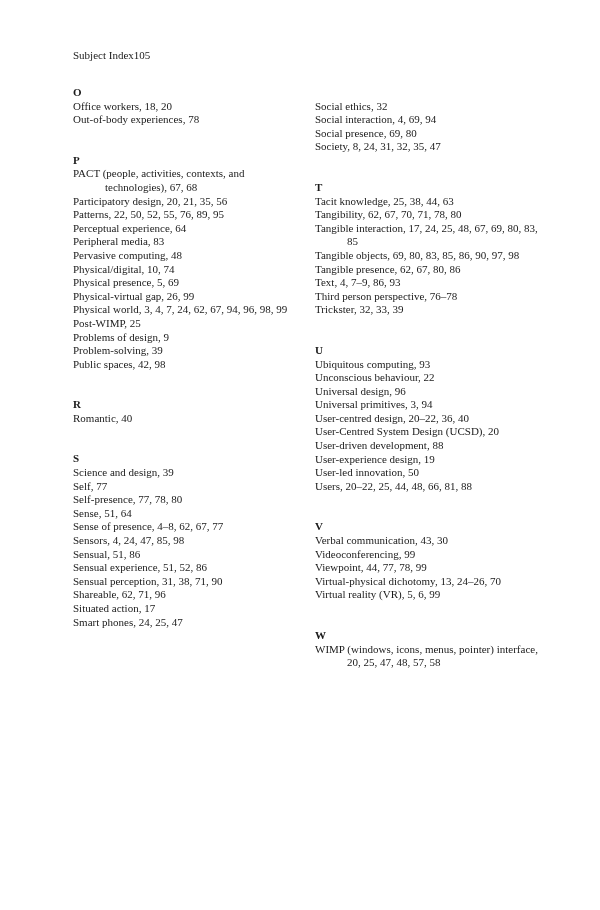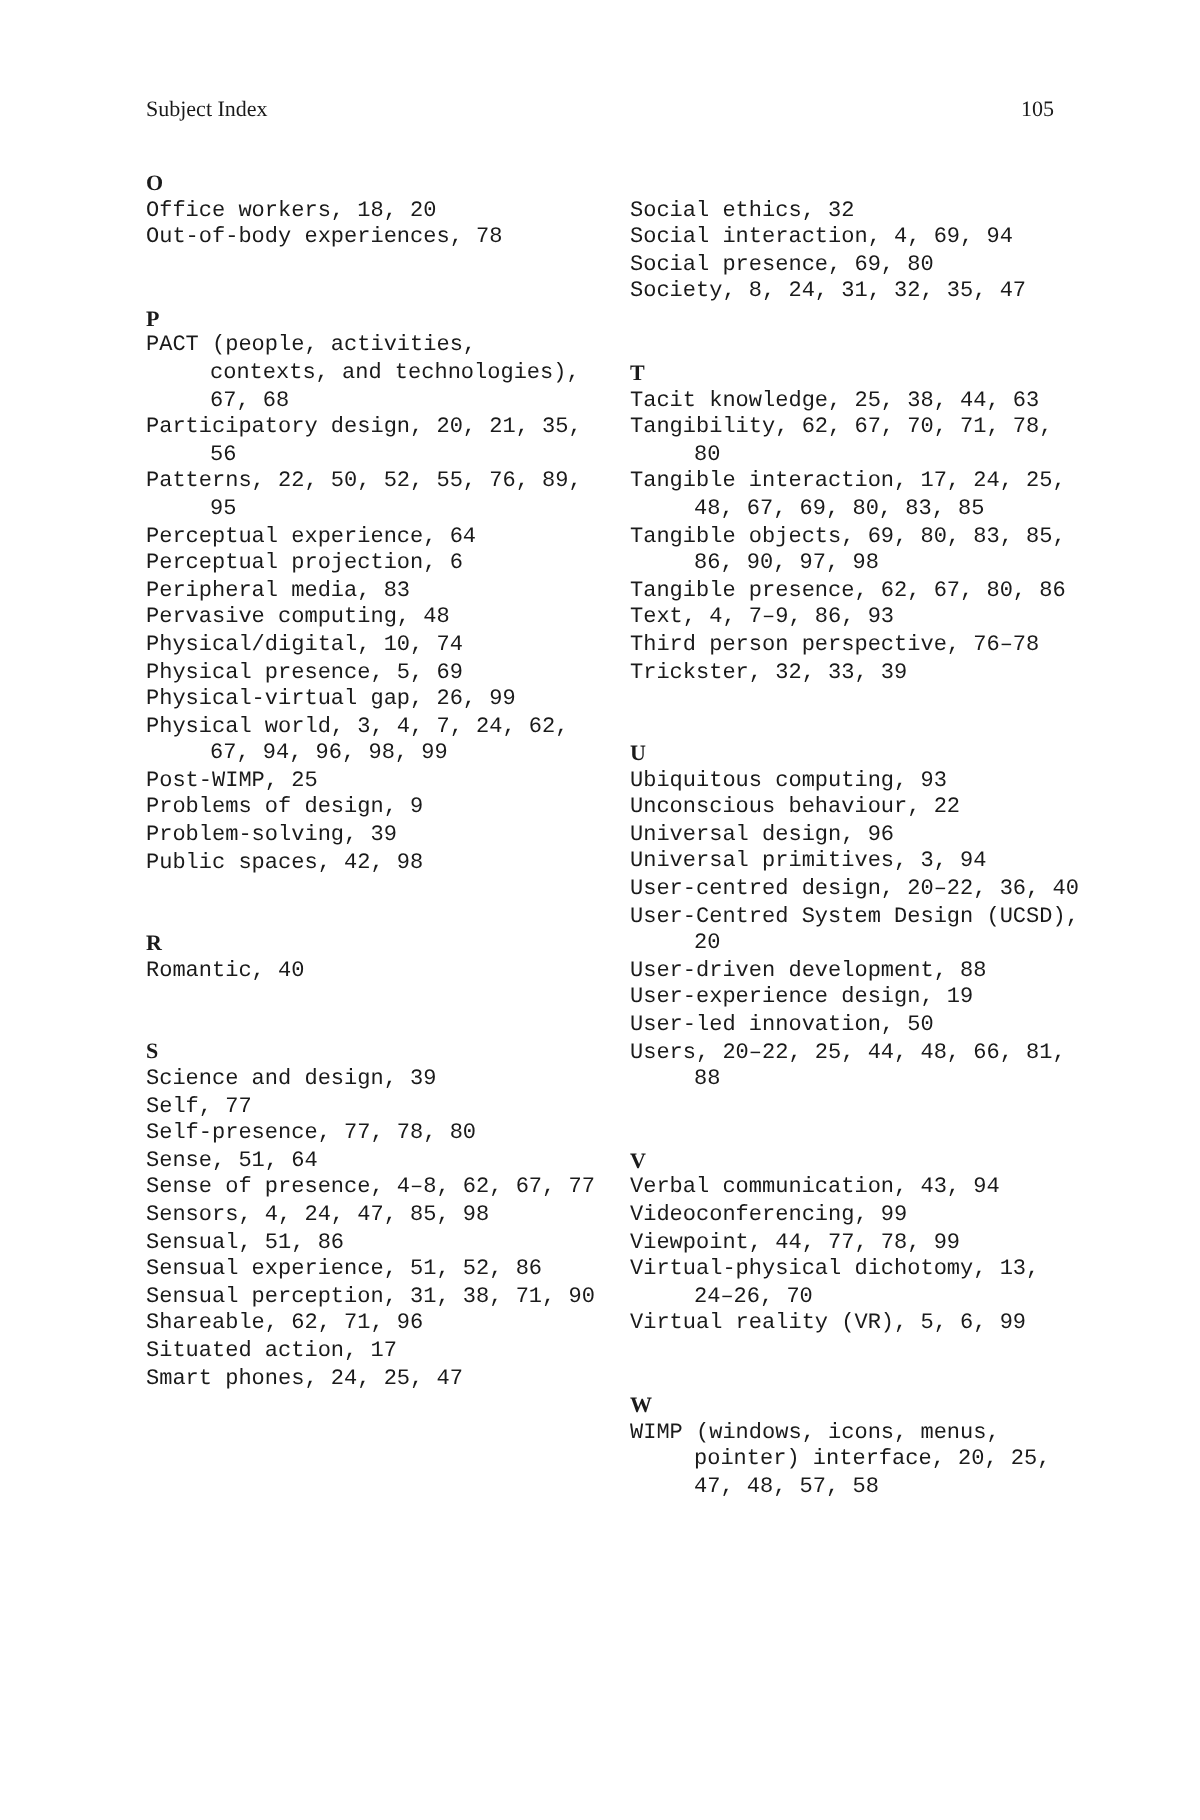--- a/index.html
+++ b/index.html
@@ -4,34 +4,33 @@
 <style>
   html, body { margin: 0; padding: 0; background: #ffffff; }
   body {
     width: 600px; height: 910px; position: relative; overflow: hidden;
     font-family: "Liberation Serif", "DejaVu Serif", serif;
     color: #1a1a1a;
     font-size: 11px;
   }
   .running-head {
     position: absolute; top: 48px; left: 73px; width: 454px;
-    display: flex; justify-content: space-between;
+    display: flex; 
     font-size: 11px; line-height: 14px;
   }
   .col { position: absolute; top: 86px; width: 230px; }
   .col.left { left: 73px; }
   .col.right { left: 315px; }
   .section { margin-bottom: 27px; }
   .section-letter {
     font-weight: bold; font-size: 11px; line-height: 13.6px; height: 13.6px;
   }
   .entry {
     line-height: 13.6px; padding-left: 32px; text-indent: -32px;
     white-space: normal;
-    font-family: Liberation Mono, monospace;
   }
 </style>
 </head>
 <body>
 
 <div class="running-head">
   <span>Subject Index</span>
   <span>105</span>
 </div>
 
@@ -42,21 +41,20 @@
     <div class="entry">Office workers, 18, 20</div>
     <div class="entry">Out-of-body experiences, 78</div>
   </div>
 
   <div class="section">
     <div class="section-letter">P</div>
     <div class="entry">PACT (people, activities, contexts, and technologies), 67, 68</div>
     <div class="entry">Participatory design, 20, 21, 35, 56</div>
     <div class="entry">Patterns, 22, 50, 52, 55, 76, 89, 95</div>
     <div class="entry">Perceptual experience, 64</div>
-    <div class="entry">Perceptual projection, 6</div>
     <div class="entry">Peripheral media, 83</div>
     <div class="entry">Pervasive computing, 48</div>
     <div class="entry">Physical/digital, 10, 74</div>
     <div class="entry">Physical presence, 5, 69</div>
     <div class="entry">Physical-virtual gap, 26, 99</div>
     <div class="entry">Physical world, 3, 4, 7, 24, 62, 67, 94, 96, 98, 99</div>
     <div class="entry">Post-WIMP, 25</div>
     <div class="entry">Problems of design, 9</div>
     <div class="entry">Problem-solving, 39</div>
     <div class="entry">Public spaces, 42, 98</div>
@@ -115,21 +113,21 @@
     <div class="entry">User-centred design, 20–22, 36, 40</div>
     <div class="entry">User-Centred System Design (UCSD), 20</div>
     <div class="entry">User-driven development, 88</div>
     <div class="entry">User-experience design, 19</div>
     <div class="entry">User-led innovation, 50</div>
     <div class="entry">Users, 20–22, 25, 44, 48, 66, 81, 88</div>
   </div>
 
   <div class="section">
     <div class="section-letter">V</div>
-    <div class="entry">Verbal communication, 43, 94</div>
+    <div class="entry">Verbal communication, 43, 30</div>
     <div class="entry">Videoconferencing, 99</div>
     <div class="entry">Viewpoint, 44, 77, 78, 99</div>
     <div class="entry">Virtual-physical dichotomy, 13, 24–26, 70</div>
     <div class="entry">Virtual reality (VR), 5, 6, 99</div>
   </div>
 
   <div class="section">
     <div class="section-letter">W</div>
     <div class="entry">WIMP (windows, icons, menus, pointer) interface, 20, 25, 47, 48, 57, 58</div>
   </div>

